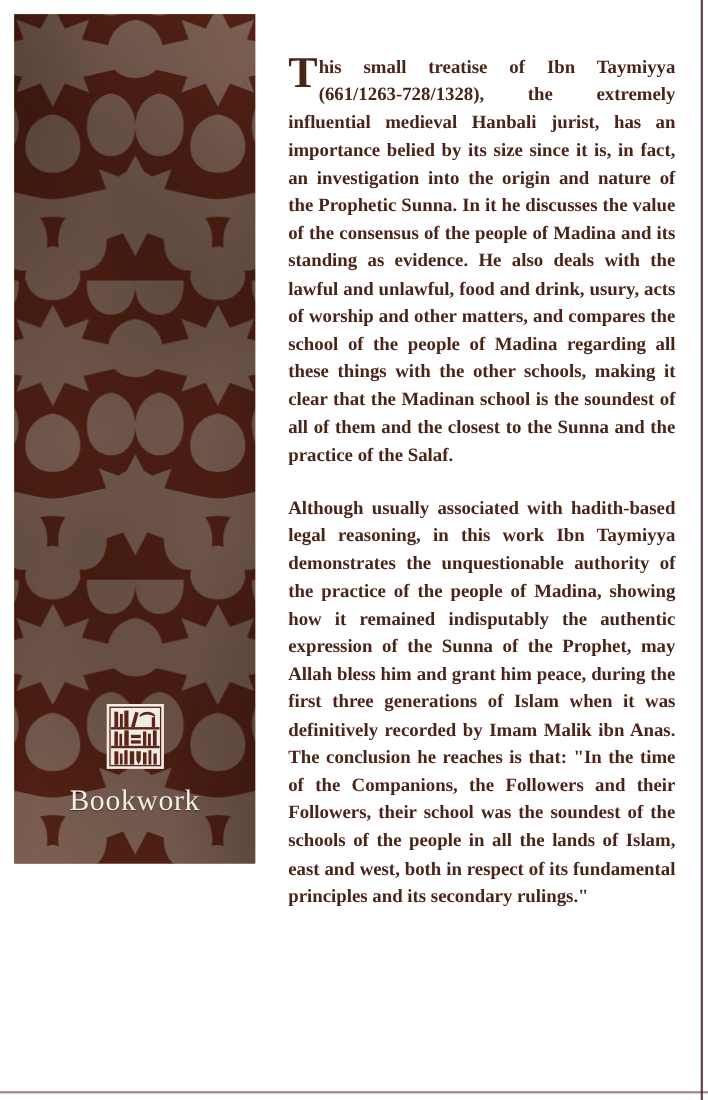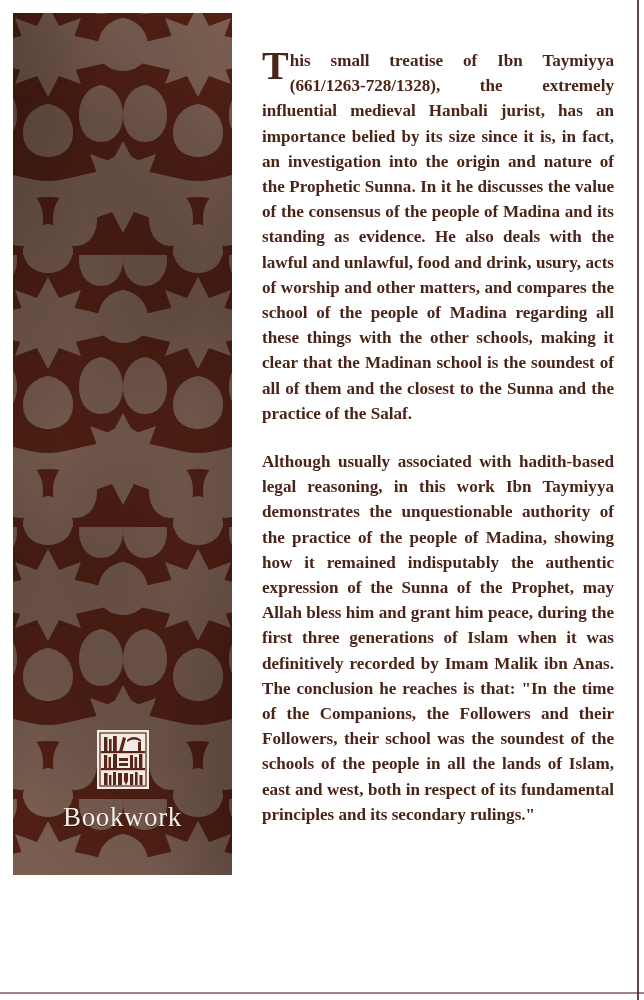--- a/index.html
+++ b/index.html
@@ -41,21 +41,21 @@
     background: #4a2226;
     opacity: .55;
   }
 
   
   #ornament-panel {
     position: absolute;
     left: 13px;
     top: 13px;
     width: 219px;
-    height: 862px;
+    height: 772px;
     background: #5c2417;
     overflow: hidden;
   }
   #ornament-pattern {
     position: absolute;
     left: -40px;
     top: -30px;
     width: 300px;
     height: 1100px;
   }

